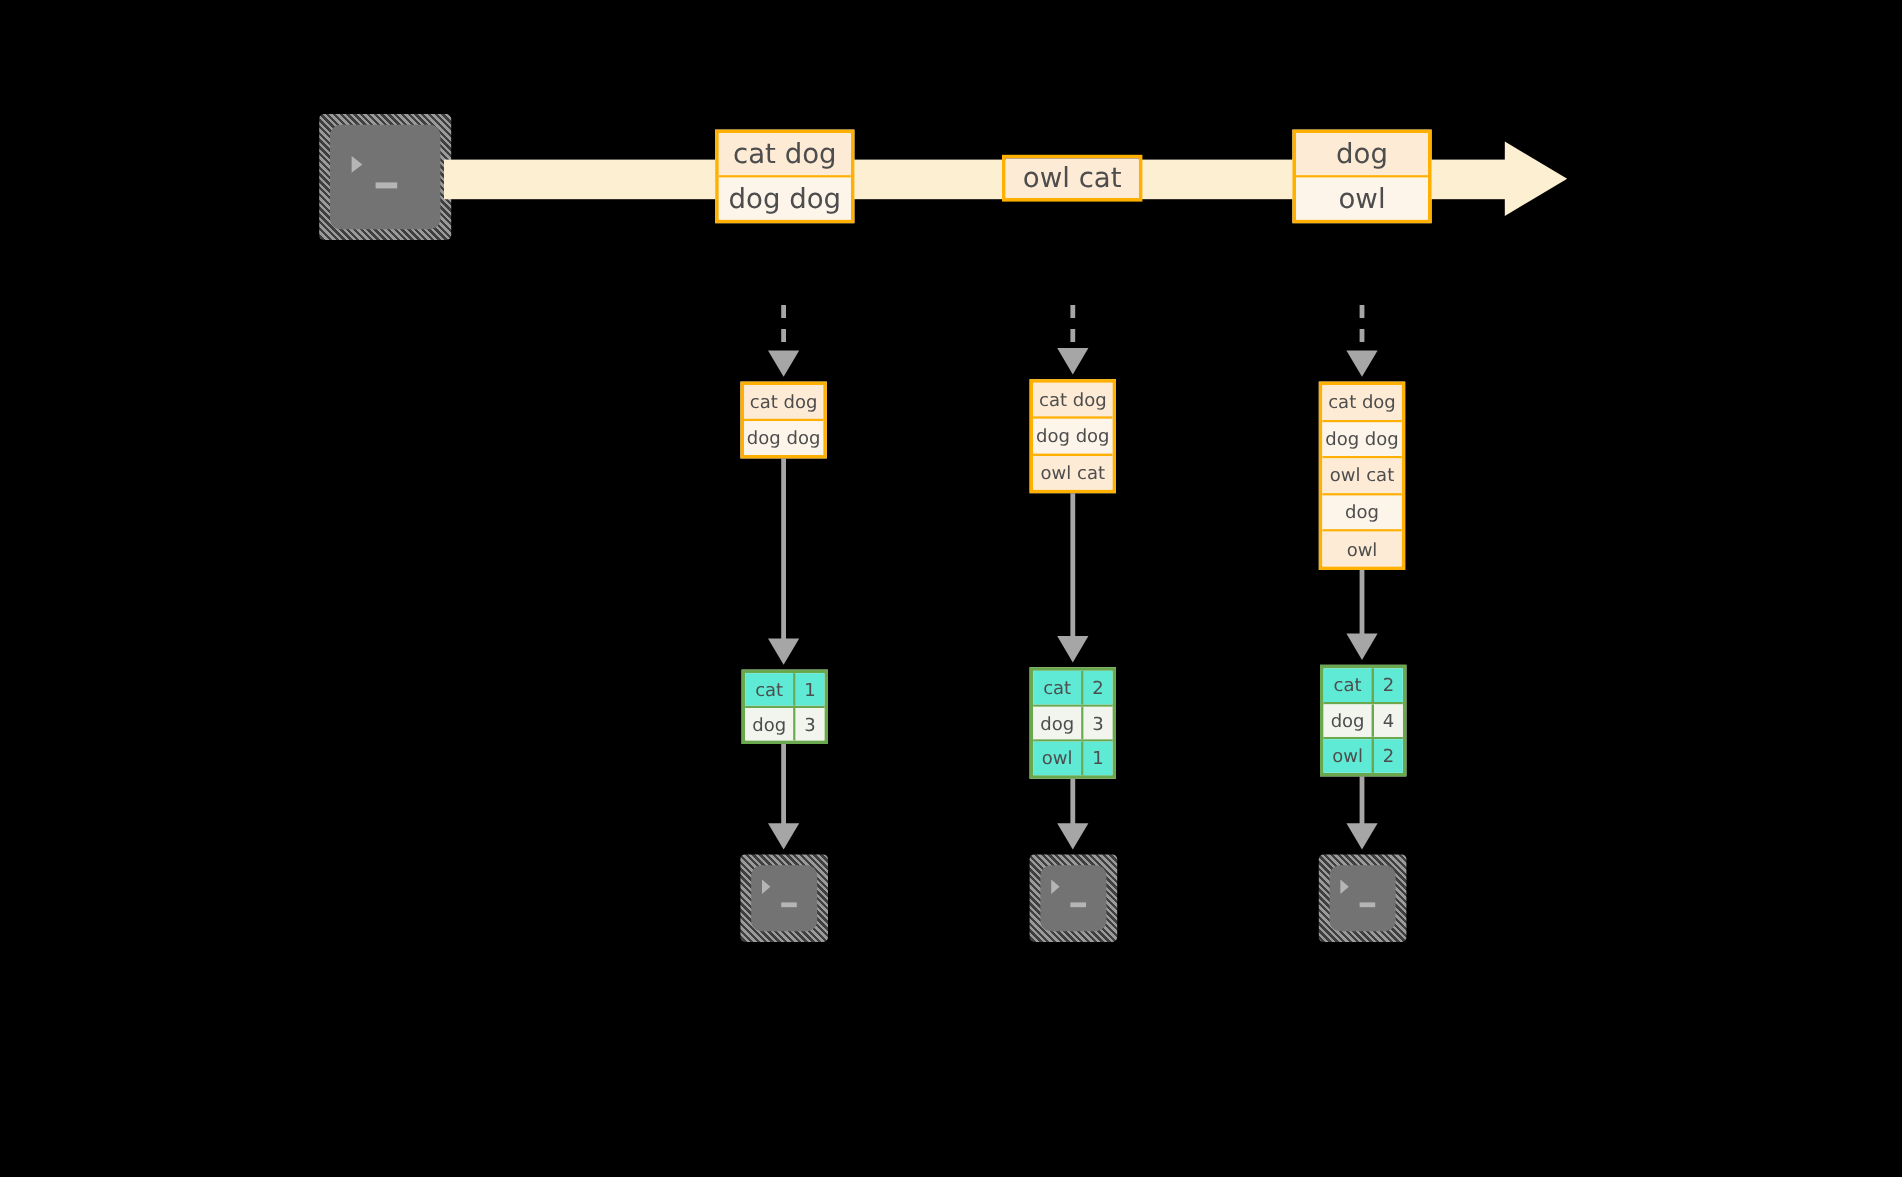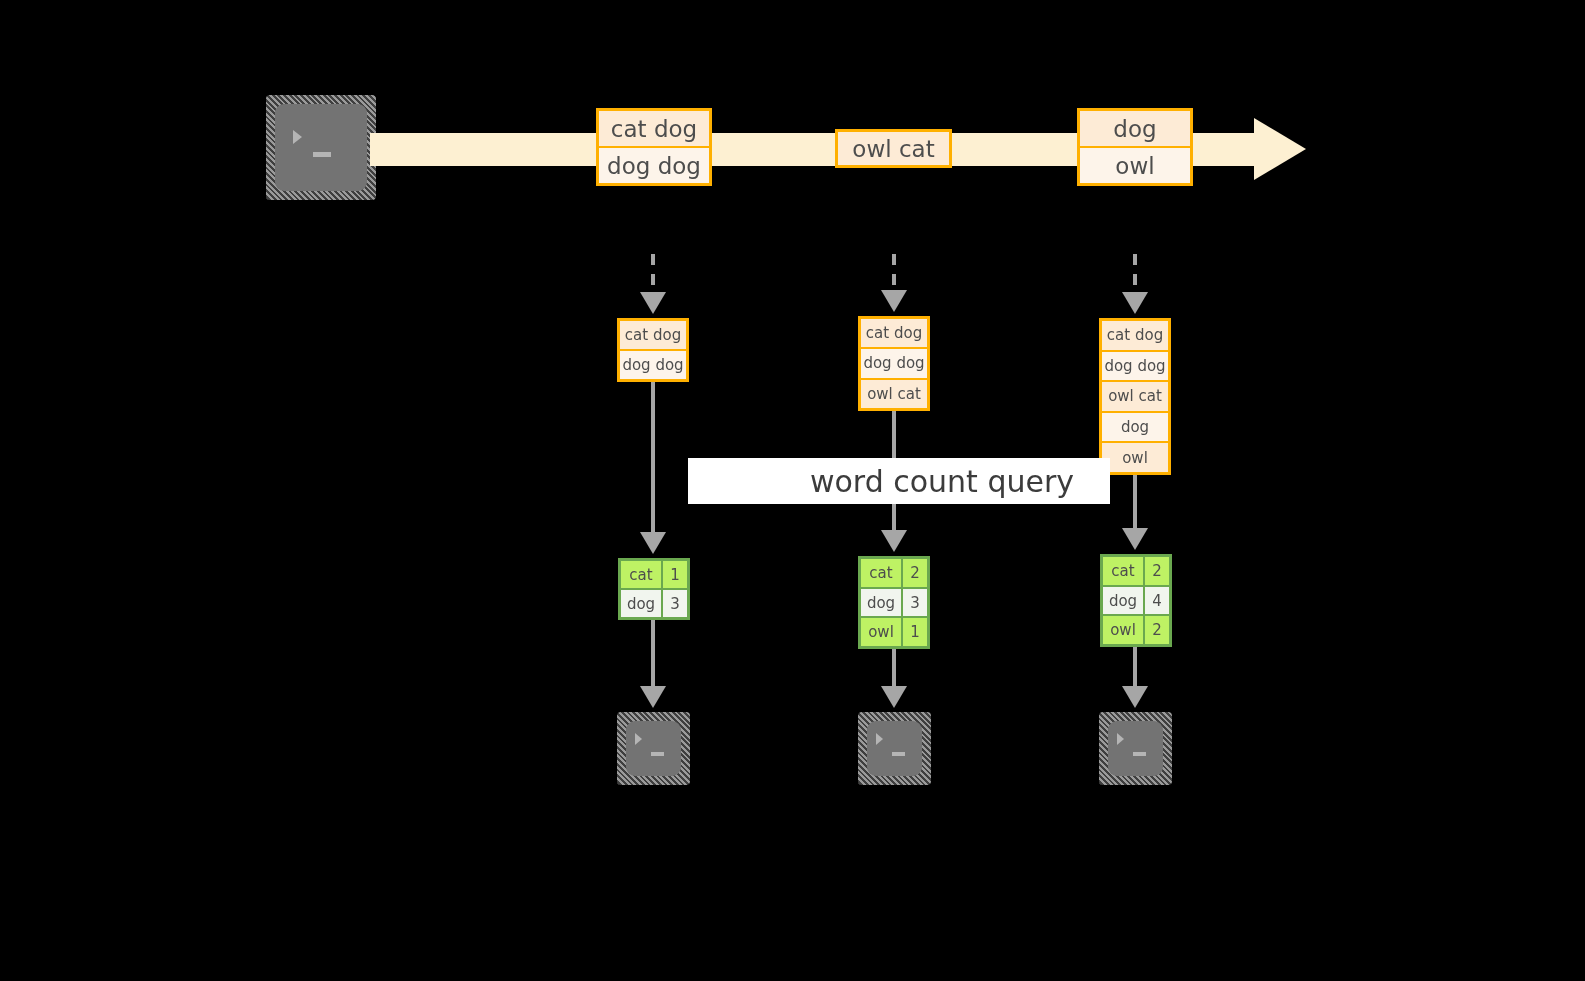--- a/index.html
+++ b/index.html
@@ -106,21 +106,21 @@
     border-bottom: 2px solid #6aa84f;
   }
   .gtab .grow:last-child { border-bottom: none; }
   .gtab .gc {
     box-sizing: border-box;
     display: flex;
     align-items: center;
     justify-content: center;
     font-size: 15px;
     color: #4d4d4d;
-    background: #bef264;
+    background: #5eead4;
   }
   .gtab .grow.alt .gc { background: #f1f5ee; }
   .gtab .gc.k { flex: 0 0 42px; border-right: 2px solid #6aa84f; }
   .gtab .gc.v { flex: 1 1 auto; }
 
   
   .gline {
     position: absolute;
     background: #a6a6a6;
     width: 4px;
@@ -286,17 +286,14 @@
   <div class="gline" style="left:1133px; top:647px; height:41px;"></div>
   <div class="ghead" style="left:1122px; top:686px;"></div>
 
   <div class="term" style="left:1099px; top:712px; width:73px; height:73px;">
     <div class="inner">
       <div class="chev" style="left:9px; top:12px; border-left-width:7px; border-top-width:6px; border-bottom-width:6px;"></div>
       <div class="uline" style="left:25px; top:31px; width:13px; height:4px;"></div>
     </div>
   </div>
 
-  <div class="banner" style="left:688px; top:458px; width:422px; height:46px;">
-    <span class="btext">word count query</span>
-  </div>
 
 </div>
 
 </body></html>

